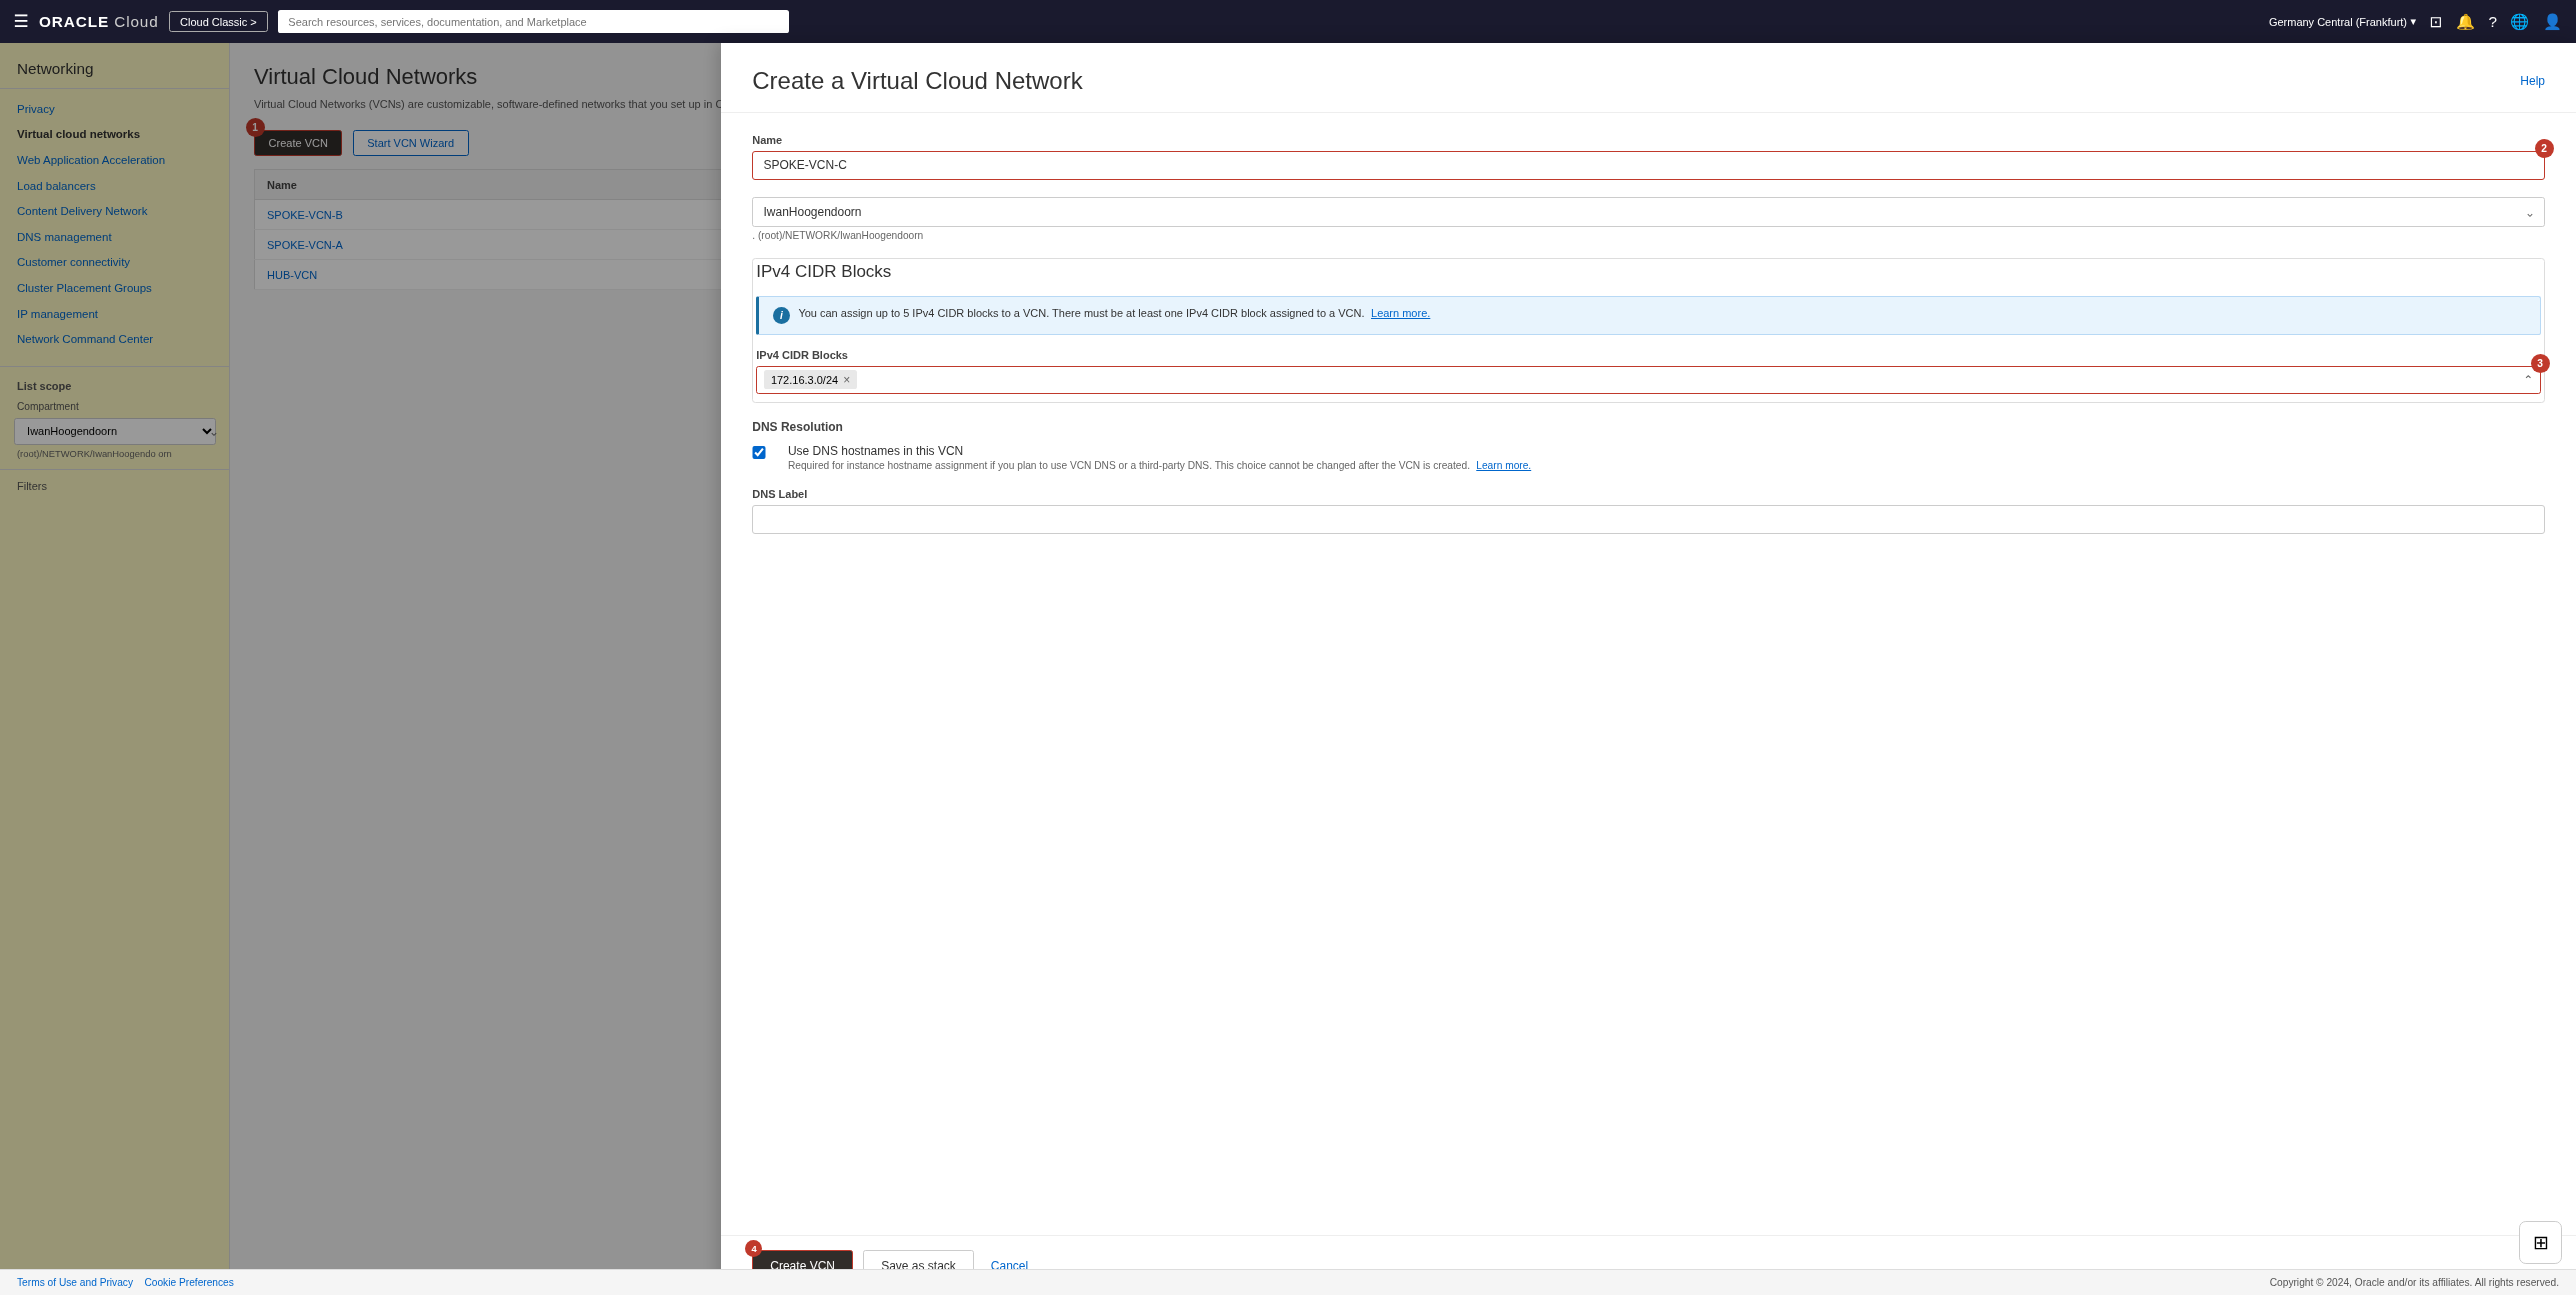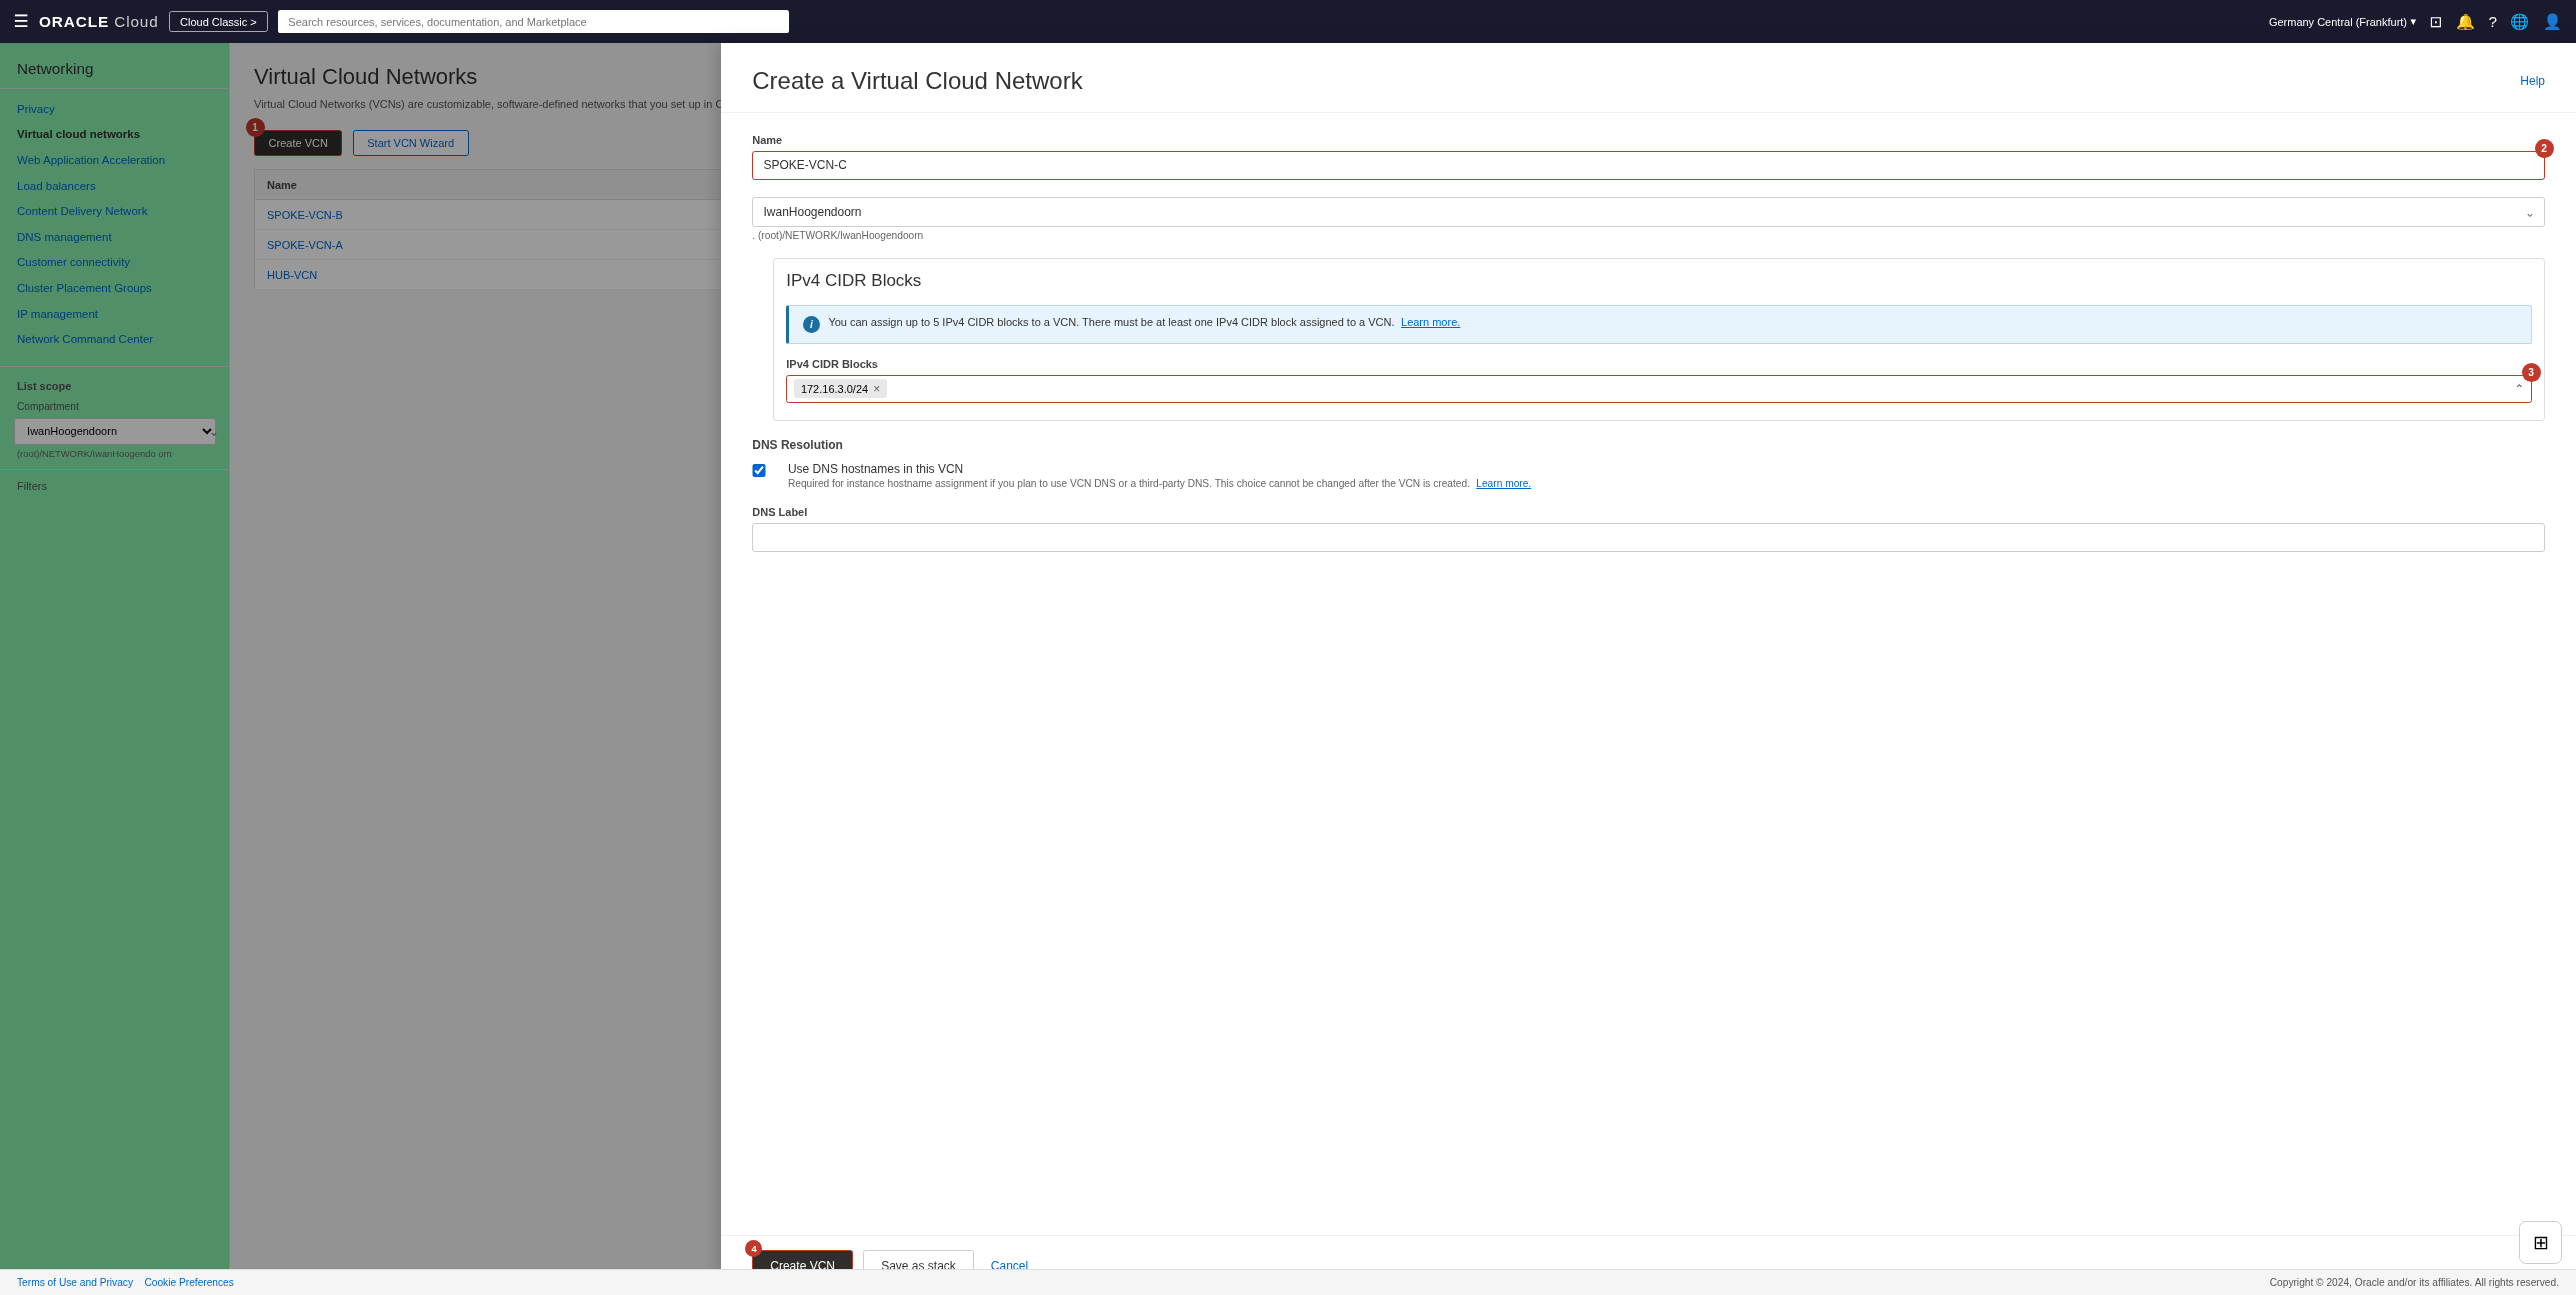--- a/index.html
+++ b/index.html
@@ -52,21 +52,21 @@
     
     .main-layout {
       display: flex;
       height: calc(100vh - 43px);
       position: relative;
     }
 
     
     .sidebar {
       width: 230px;
-      background: #86efac;
+      background: #fef9c3;
       border-right: 0.9px solid #ddd;
       overflow-y: auto;
       flex-shrink: 0;
       padding-bottom: 32px;
     }
     .sidebar-title {
       font-size: 15.3px;
       font-weight: 500;
       color: #333;
       padding: 17px 17px 10.2px;
@@ -226,23 +226,22 @@
       transform: translateY(-50%) rotate(180deg);
       pointer-events: none;
       color: #666;
     }
     .path-hint { font-size: 10.2px; color: #666; margin-top: 3.4px; }
 
     
     .cidr-section {
       border: 0.9px solid #ddd;
       border-radius: 3.4px;
-      padding: 12px;
+      padding: 3px;
       margin-bottom: 17px;
-      margin-left: 21px;
     }
     .cidr-title { font-size: 17px; font-weight: 400; color: #333; margin-bottom: 13.6px; }
     .info-banner {
       background: #e8f4fd;
       border: 0.9px solid #b8d9f5;
       border-left: 3.4px solid #1a6fa0;
       border-radius: 2.6px;
       padding: 10.2px 13.6px;
       margin-bottom: 13.6px;
       display: flex;

